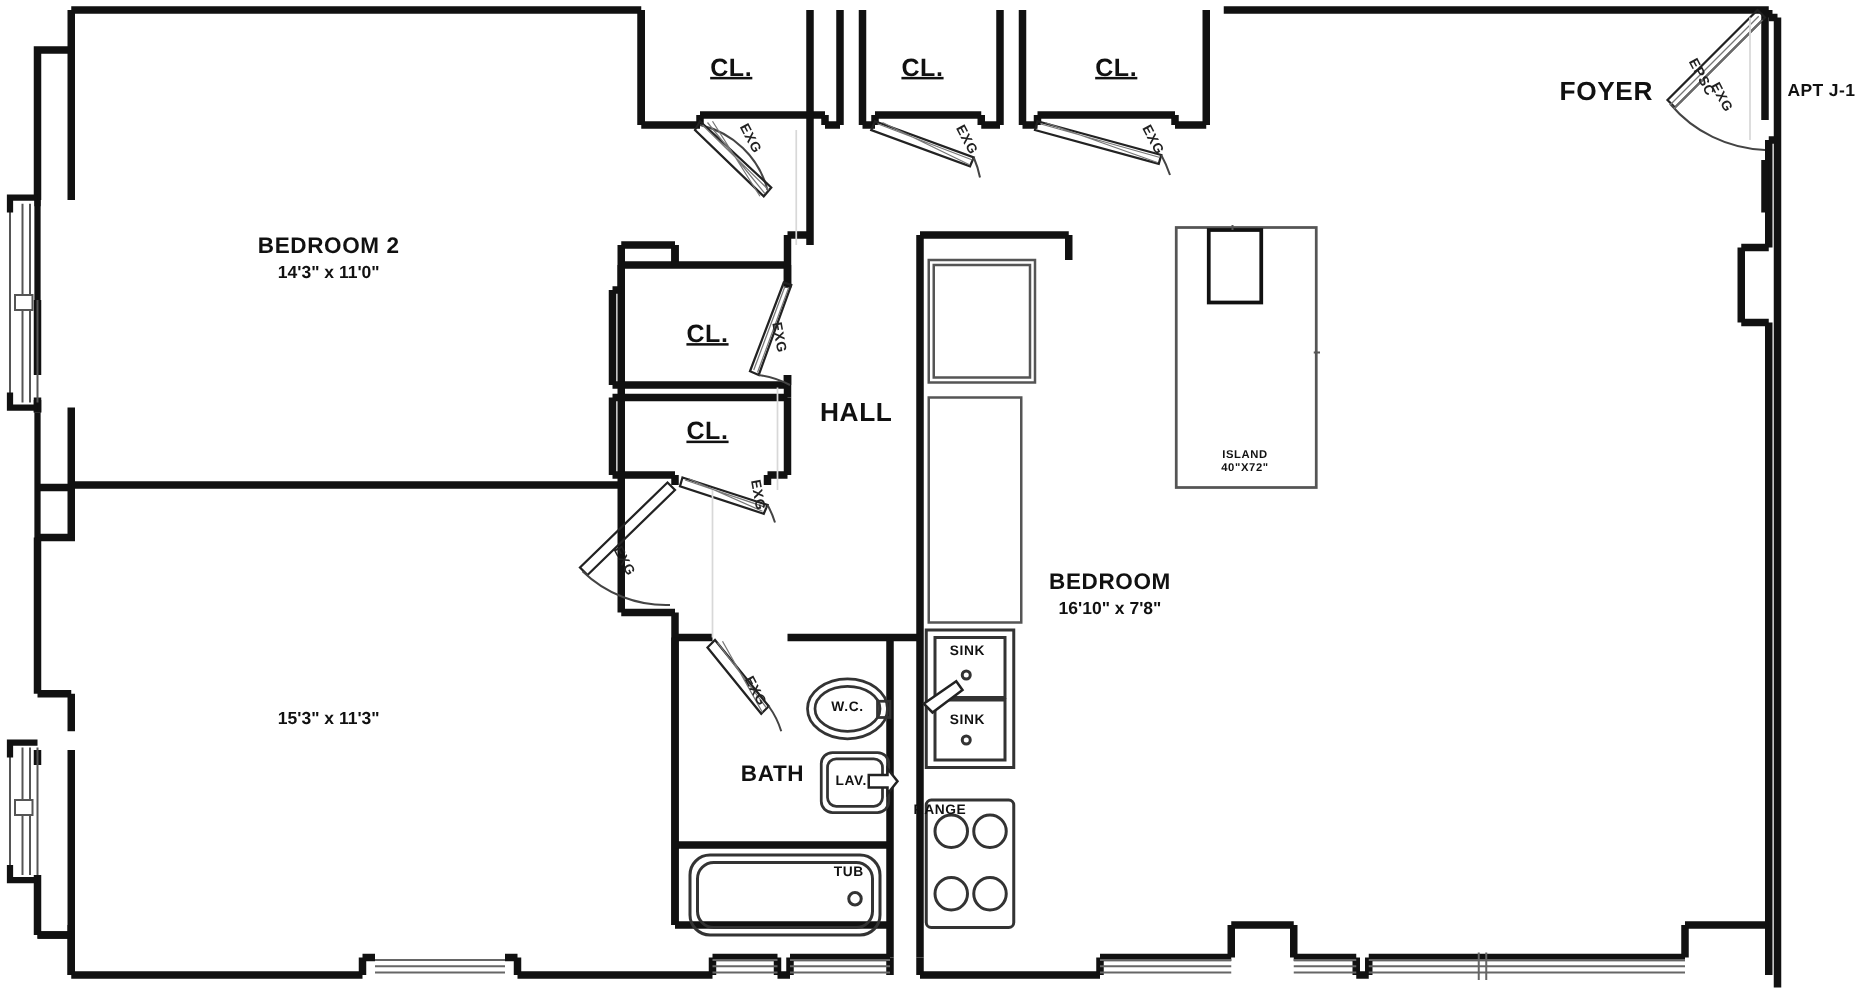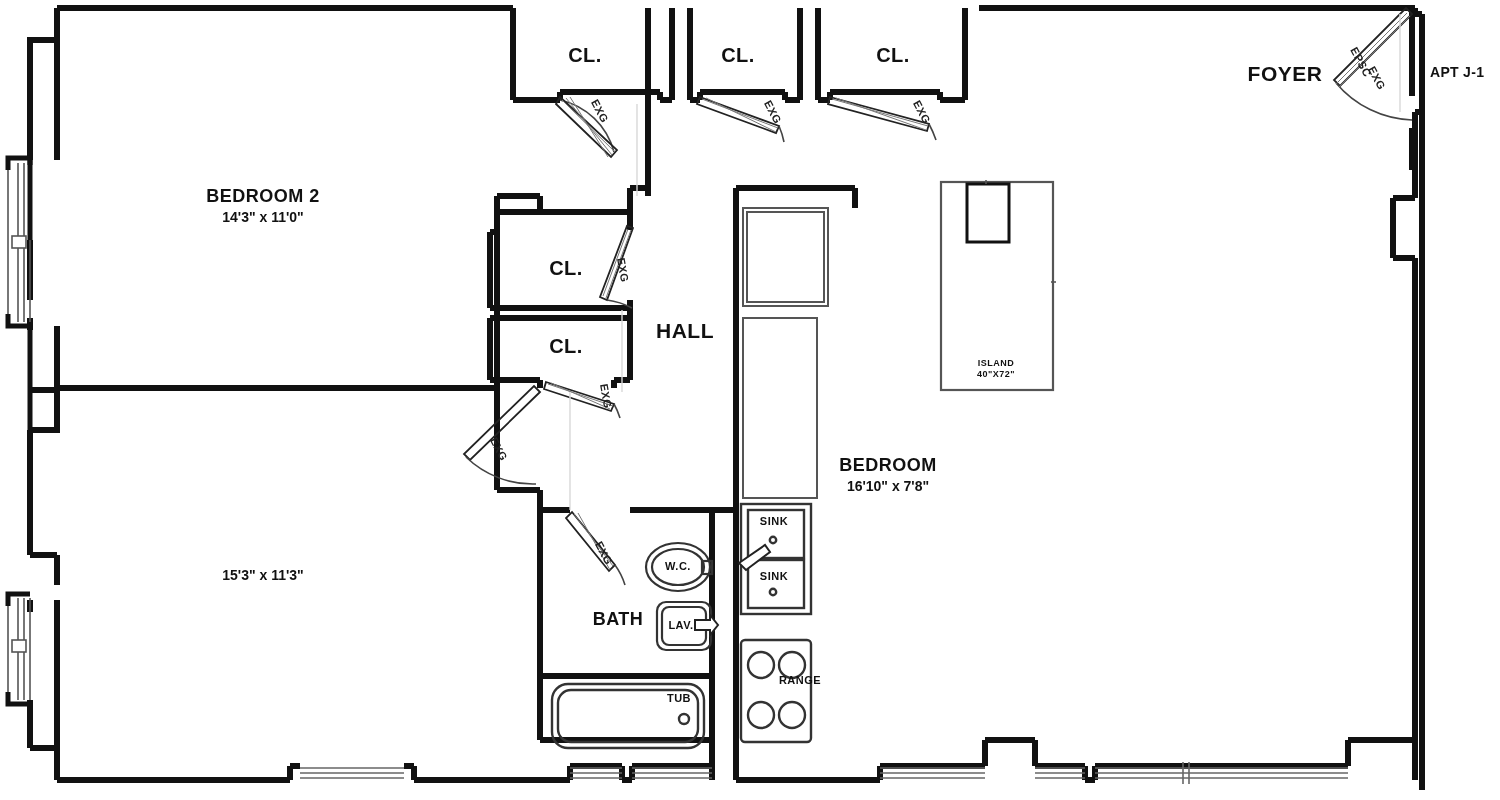--- a/index.html
+++ b/index.html
@@ -4,21 +4,21 @@
 <style>
   html,body{margin:0;padding:0;background:#ffffff;}
   body{width:1500px;height:800px;overflow:hidden;
        font-family:"Liberation Sans",sans-serif;color:#000;}
   #plan{position:relative;width:1500px;height:800px;}
   svg{display:block;position:absolute;top:0;left:0;}
   .lbl{position:absolute;font-weight:bold;letter-spacing:.5px;
        white-space:nowrap;text-align:center;color:#111;}
   .rm-name{font-size:18px;line-height:25px;}
   .rm-dim{font-size:14px;font-weight:bold;line-height:17px;letter-spacing:0px;}
-  .cl{font-size:20px;font-weight:bold;}
+  .cl{font-size:20px;font-weight:bold;text-decoration:underline;}
   .hall{font-size:21px;font-weight:bold;}
   .foyer{font-size:21px;font-weight:bold;}
   .apt{font-size:14px;font-weight:bold;letter-spacing:.3px;}
   .fix{font-size:11px;font-weight:bold;}
   .fix-sm{font-size:9px;font-weight:bold;line-height:11px;}
   .exg{font-size:11px;font-weight:bold;color:#222;}
   .ctr{transform:translate(-50%,-50%);}
 </style>
 </head>
 <body>
@@ -390,21 +390,21 @@
   <div class="lbl ctr cl" style="left:738px;top:55px;">CL.</div>
   <div class="lbl ctr cl" style="left:893px;top:55px;">CL.</div>
   <div class="lbl ctr cl" style="left:566px;top:268px;">CL.</div>
   <div class="lbl ctr cl" style="left:566px;top:346px;">CL.</div>
 
   <div class="lbl ctr fix" style="left:678px;top:566px;">W.C.</div>
   <div class="lbl ctr fix" style="left:681px;top:625px;">LAV.</div>
   <div class="lbl ctr fix" style="left:679px;top:698px;">TUB</div>
   <div class="lbl ctr fix" style="left:774px;top:521px;">SINK</div>
   <div class="lbl ctr fix" style="left:774px;top:576px;">SINK</div>
-  <div class="lbl ctr fix" style="left:800px;top:648px;margin-top:32px;">RANGE</div>
+  <div class="lbl ctr fix" style="left:752px;top:648px;">RANGE</div>
 
   <div class="lbl ctr fix-sm" style="left:996px;top:369px;">
     <div>ISLAND</div>
     <div>40"X72"</div>
   </div>
 
   <div class="lbl exg" style="left:600px;top:111px;transform:translate(-50%,-50%) rotate(62deg);">EXG</div>
   <div class="lbl exg" style="left:773px;top:112px;transform:translate(-50%,-50%) rotate(62deg);">EXG</div>
   <div class="lbl exg" style="left:922px;top:112px;transform:translate(-50%,-50%) rotate(62deg);">EXG</div>
   <div class="lbl exg" style="left:623px;top:270px;transform:translate(-50%,-50%) rotate(80deg);">EXG</div>

